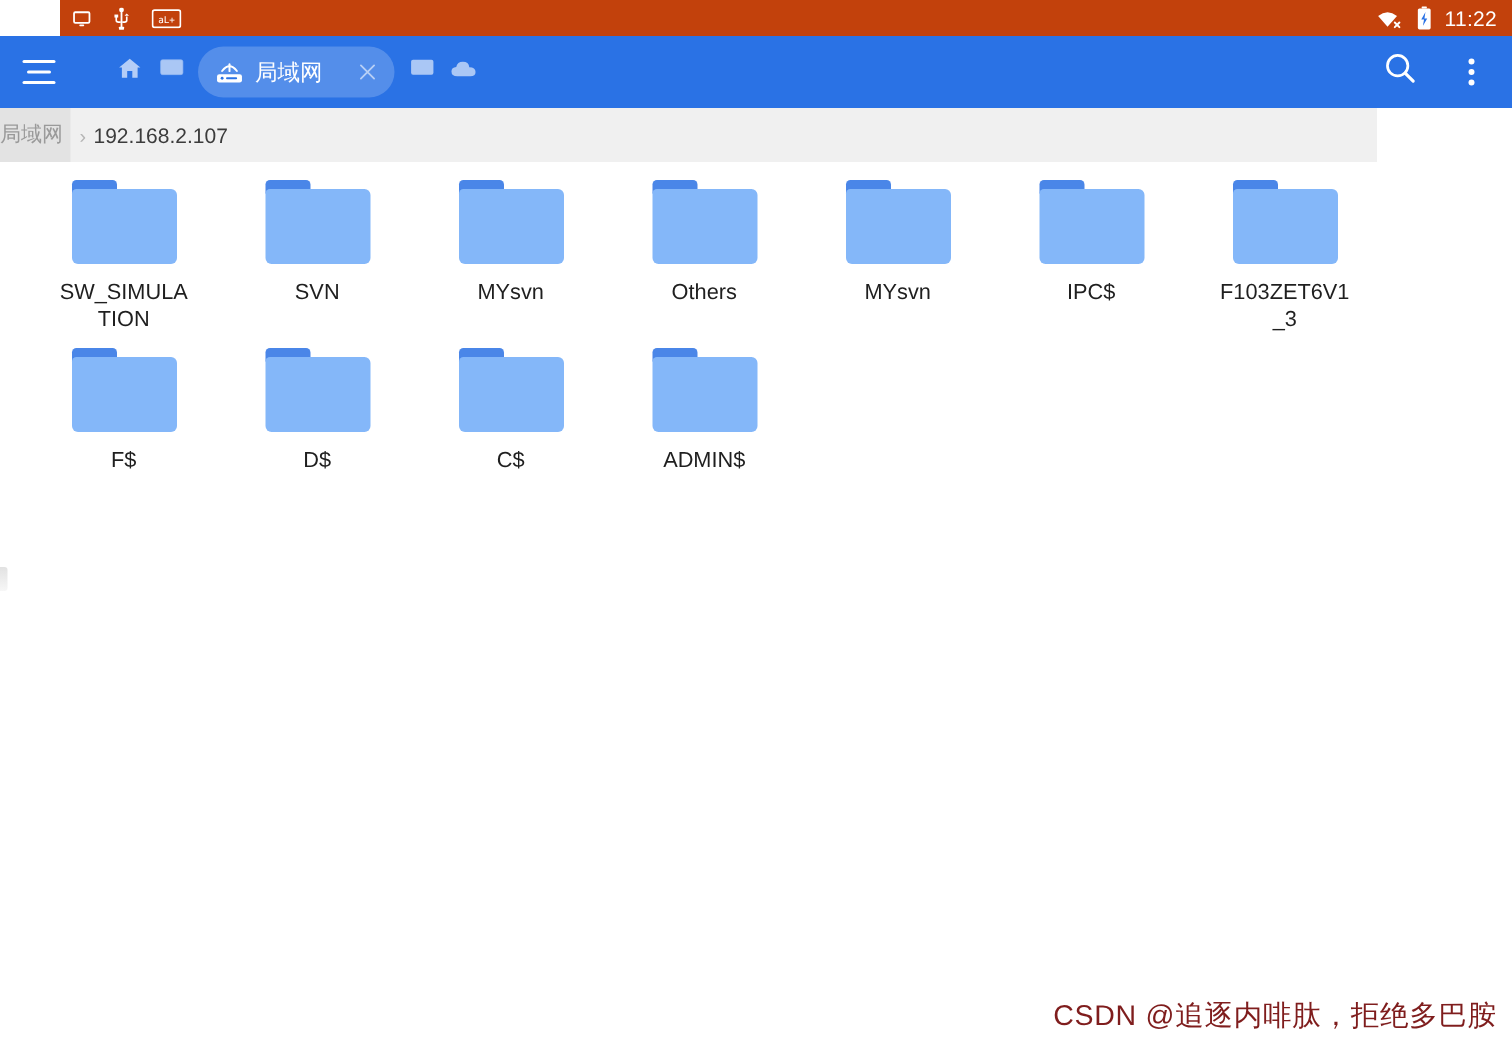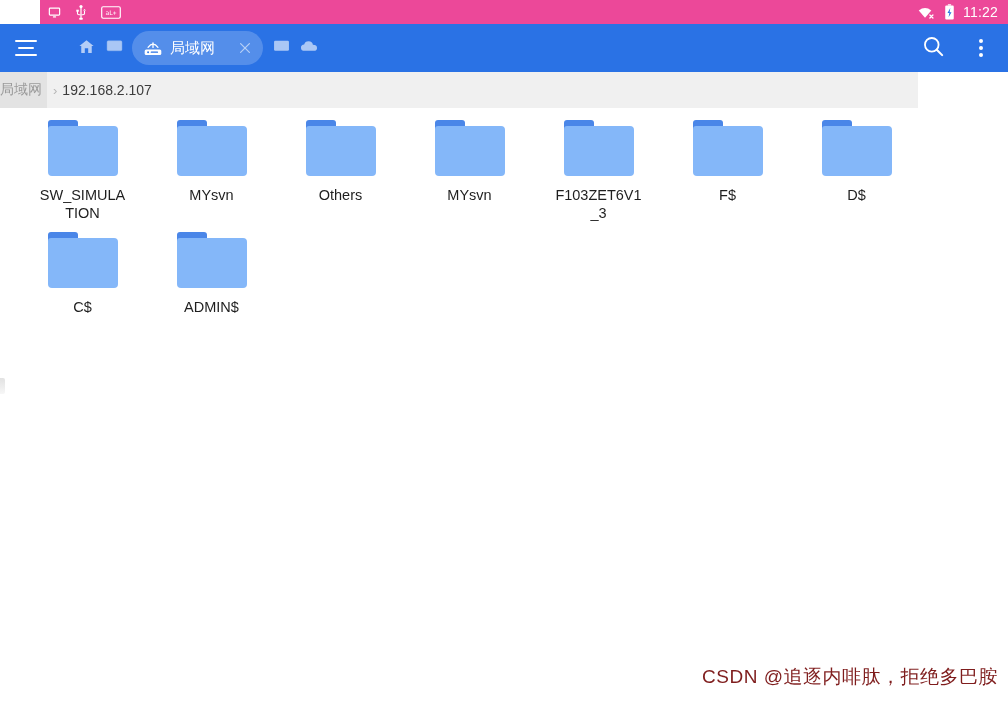--- a/index.html
+++ b/index.html
@@ -15,21 +15,21 @@
   #app {
     position: relative;
     width: 1008px;
     height: 702px;
     background: #ffffff;
   }
 
   
   .statusbar {
     height: 24px;
-    background: #ec4899;
+    background: #c2410c;
     display: flex;
     align-items: center;
     justify-content: space-between;
     padding: 0 10px 0 8px;
     color: #ffffff;
     margin-left: 40px;
   }
   .status-left { display: flex; align-items: center; gap: 14px; }
   .status-right { display: flex; align-items: center; gap: 8px; }
   .status-time {
@@ -359,20 +359,27 @@
           <span class="tab"></span>
           <span class="body"></span>
         </div>
         <div class="cell-label">SW_SIMULATION</div>
       </div>
       <div class="cell">
         <div class="folder">
           <span class="tab"></span>
           <span class="body"></span>
         </div>
+        <div class="cell-label">SVN</div>
+      </div>
+      <div class="cell">
+        <div class="folder">
+          <span class="tab"></span>
+          <span class="body"></span>
+        </div>
         <div class="cell-label">MYsvn</div>
       </div>
       <div class="cell">
         <div class="folder">
           <span class="tab"></span>
           <span class="body"></span>
         </div>
         <div class="cell-label">Others</div>
       </div>
       <div class="cell">
@@ -380,20 +387,27 @@
           <span class="tab"></span>
           <span class="body"></span>
         </div>
         <div class="cell-label">MYsvn</div>
       </div>
       <div class="cell">
         <div class="folder">
           <span class="tab"></span>
           <span class="body"></span>
         </div>
+        <div class="cell-label">IPC$</div>
+      </div>
+      <div class="cell">
+        <div class="folder">
+          <span class="tab"></span>
+          <span class="body"></span>
+        </div>
         <div class="cell-label">F103ZET6V1_3</div>
       </div>
       <div class="cell">
         <div class="folder">
           <span class="tab"></span>
           <span class="body"></span>
         </div>
         <div class="cell-label">F$</div>
       </div>
       <div class="cell">

